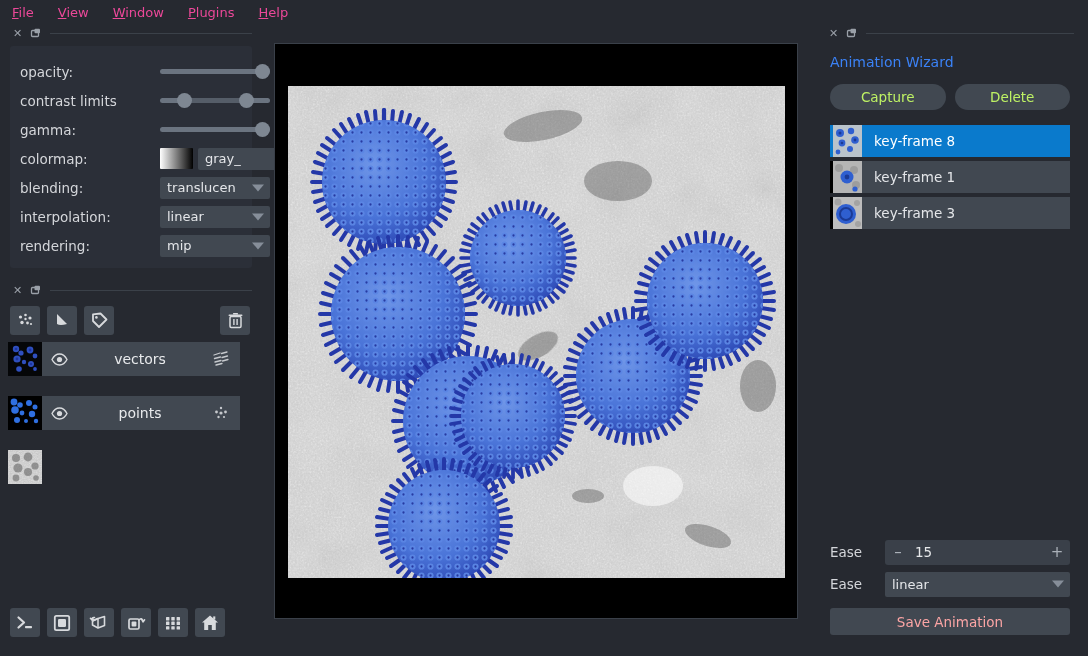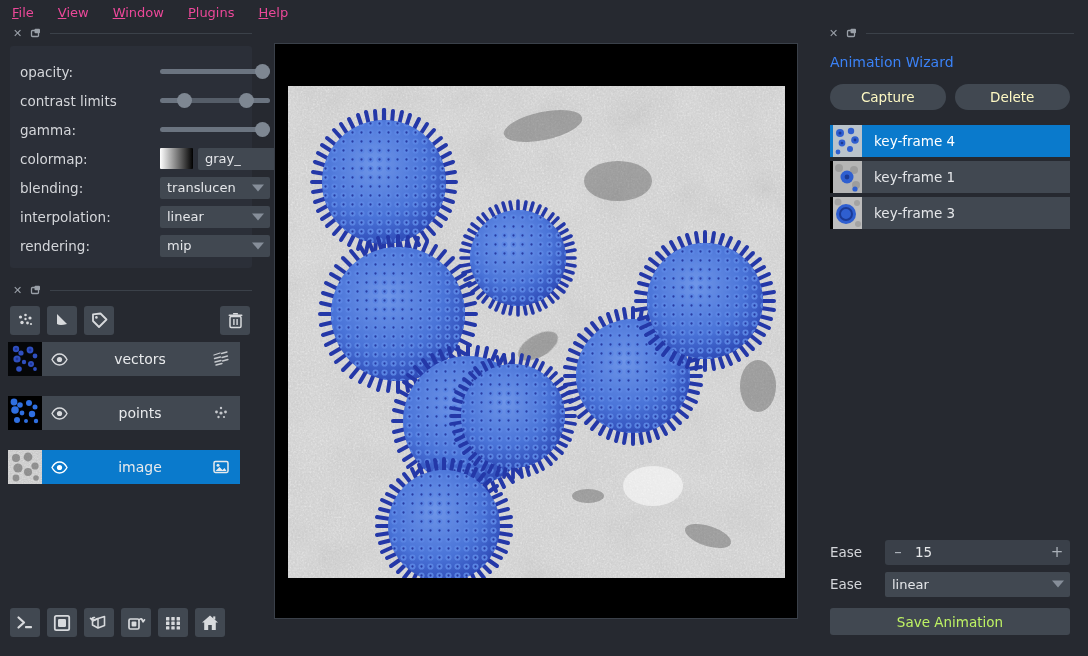--- a/index.html
+++ b/index.html
@@ -163,21 +163,21 @@
   }
   .aw-title{
     font-size:14px;color:#3b82f6;padding:12px 0 0 10px;
   }
   .aw-btnrow{
     display:flex;gap:9px;padding:14px 18px 0 10px;
   }
   .aw-btn{
     flex:1;height:26px;background:var(--ctrl);border-radius:13px;
     display:flex;align-items:center;justify-content:center;
-    font-size:13.5px;color:#fef9c3;
+    font-size:13.5px;color:#bef264;
   }
   .kf-list{padding:15px 18px 0 10px;}
   .kf-row{
     display:flex;align-items:center;height:32px;margin-bottom:4px;
   }
   .kf-thumb{
     width:32px;height:32px;flex:0 0 32px;background:#000;
     position:relative;overflow:hidden;
     border-left:3px solid transparent;
   }
@@ -197,21 +197,21 @@
   }
   .spin .minus,.spin .plus{
     width:26px;text-align:center;color:#aab0b8;font-size:15px;
     line-height:1;user-select:none;
   }
   .spin .val{flex:1;text-align:left;padding-left:4px;font-size:13.5px;color:#e6e8ea;}
   .dd.foot{flex:1;height:25px;}
   .save-btn{
     margin-top:11px;height:27px;background:var(--ctrl);border-radius:3px;
     display:flex;align-items:center;justify-content:center;
-    font-size:13.5px;color:#bef264;
+    font-size:13.5px;color:#fca5a5;
   }
   svg{display:block;}
 </style>
 </head>
 <body>
 
 <div id="app">
 
   <div class="menubar">
     <div class="menu-item"><u>F</u>ile</div>
@@ -467,36 +467,20 @@
               <g fill="#5d5d5d" opacity="0.55">
                 <circle cx="8" cy="8" r="4"></circle>
                   <circle cx="20" cy="7" r="4.4"></circle>
                 <circle cx="27" cy="16" r="3.6"></circle>
                   <circle cx="10" cy="18" r="4.6"></circle>
                 <circle cx="20" cy="22" r="4"></circle>
                   <circle cx="8" cy="28" r="3.4"></circle>
                 <circle cx="28" cy="28" r="2.8"></circle>
               </g>
             </svg>
-          </div>
-          <div class="lbody">
-            <span class="eye">
-              <svg width="17" height="13" viewBox="0 0 17 13">
-                  <path d="M8.5 1 C3.8 1 1 6.5 1 6.5 C1 6.5 3.8 12 8.5 12 C13.2 12 16 6.5 16 6.5 C16 6.5 13.2 1 8.5 1 Z" fill="none" stroke="#ffffff" stroke-width="1.4"></path>
-                  <circle cx="8.5" cy="6.5" r="2.6" fill="#ffffff"></circle>
-                </svg>
-            </span>
-            <span class="lname">image</span>
-            <span class="ltype">
-              <svg width="18" height="18" viewBox="0 0 18 18">
-                <rect x="2" y="3.5" width="14" height="11" rx="1.4" fill="none" stroke="#e8eaec" stroke-width="1.5"></rect>
-                <circle cx="6" cy="7.2" r="1.5" fill="#e8eaec"></circle>
-                <path d="M3.5 13 L7.5 9 L10.5 12 L12.5 10 L14.5 13 Z" fill="#e8eaec"></path>
-              </svg>
-            </span>
           </div>
         </div>
 
       </div>
 
       <div class="bottom-bar">
         <div class="tbtn">
           <svg width="20" height="20" viewBox="0 0 20 20">
             <path d="M3.5 4.5 L9 9.5 L3.5 14.5" fill="none" stroke="#d8dadd" stroke-width="2.2" stroke-linecap="round" stroke-linejoin="round"></path>
             <rect x="10" y="13" width="7" height="2.2" rx="0.8" fill="#d8dadd"></rect>
@@ -1085,21 +1069,21 @@
               <circle cx="17" cy="24" r="3.0"></circle>
                 <circle cx="5" cy="27" r="2.4"></circle>
             </g>
             <g fill="#1b3a95">
               <circle cx="7" cy="8" r="1.5"></circle>
                 <circle cx="22" cy="15" r="1.4"></circle>
                 <circle cx="9" cy="18" r="1.3"></circle>
             </g>
           </svg>
         </div>
-        <div class="kf-body">key-frame 4</div>
+        <div class="kf-body">key-frame 8</div>
       </div>
 
       <div class="kf-row">
         <div class="kf-thumb">
           <svg width="29" height="32" viewBox="0 0 29 32">
             <rect width="29" height="32" fill="#b5b5b5"></rect>
             <g fill="#8e8e8e" opacity="0.6">
               <circle cx="6" cy="7" r="4"></circle>
                 <circle cx="21" cy="9" r="4"></circle>
                 <circle cx="23" cy="24" r="4"></circle>

